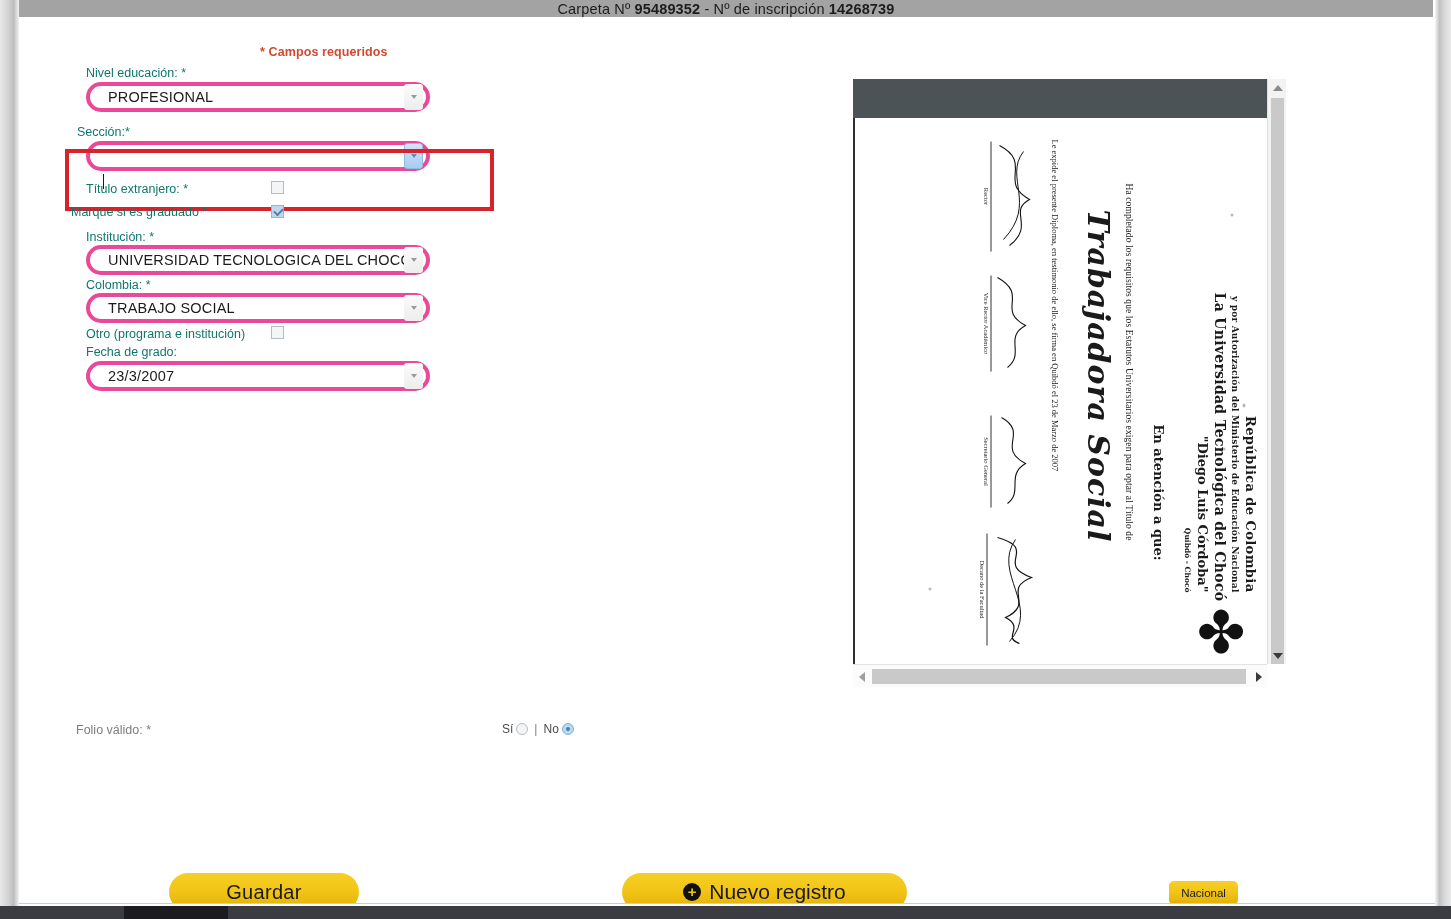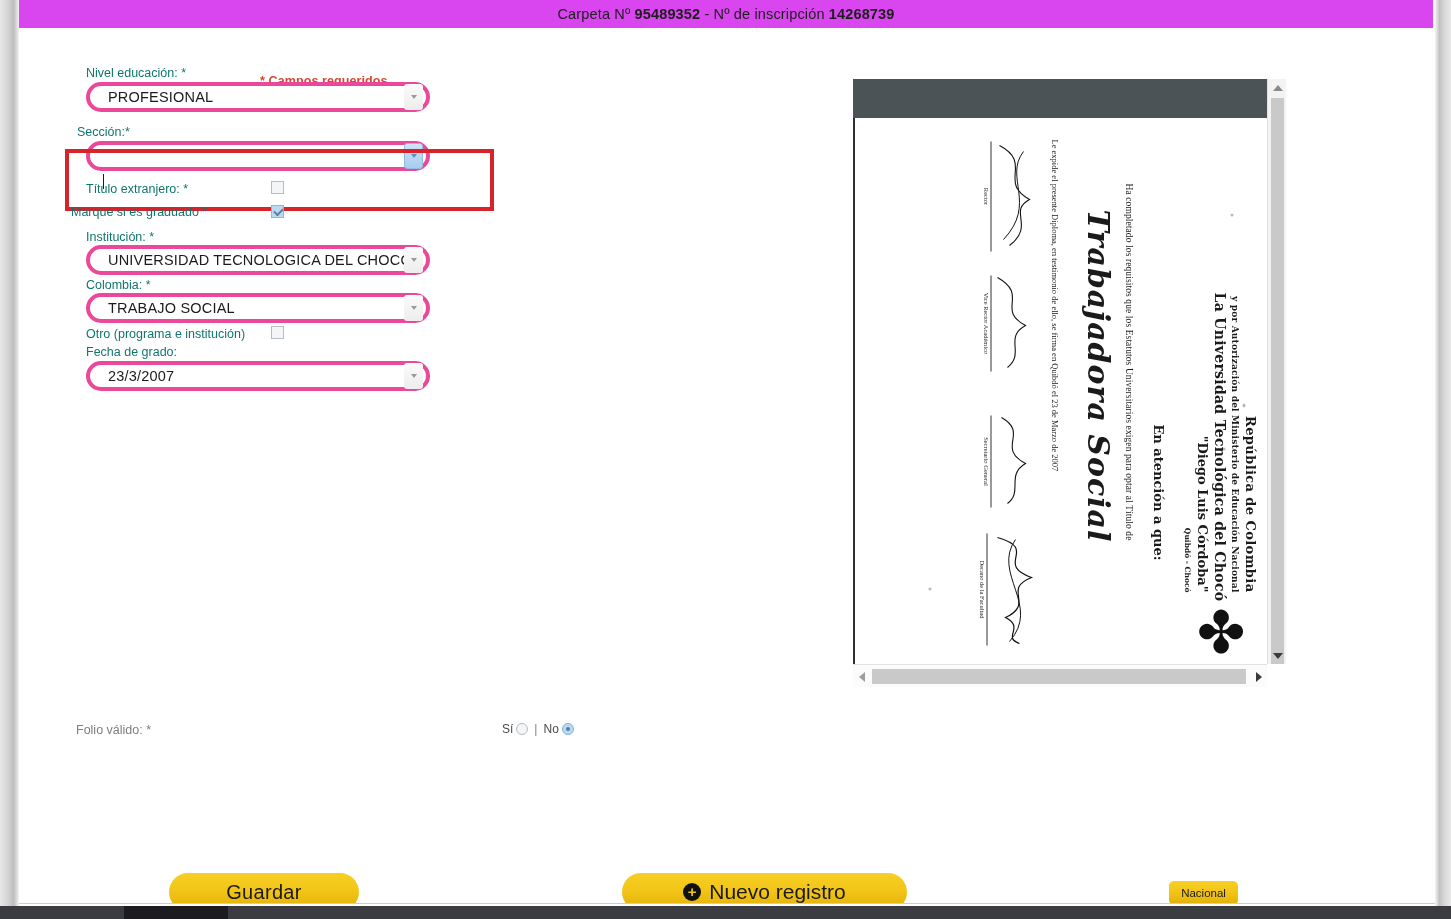--- a/index.html
+++ b/index.html
@@ -34,41 +34,40 @@
   .bottom-taskbar .tb-seg {
     position: absolute; top: 0; height: 13px; background: #3b3b42;
   }
   .bottom-line {
     position: absolute; left: 19px; bottom: 13px; width: 1416px; height: 3px;
     background: #fefefe; border-top: 1px solid #cdcdcd;
   }
 
   
   .header-bar {
-    position: absolute; left: 19px; top: 0; width: 1414px; height: 28px;
-    background: #d946ef;
+    position: absolute; left: 19px; top: 0; width: 1414px; height: 17px;
+    background: #a3a3a3;
     display: flex; align-items: center; justify-content: center;
   }
   .header-title {
     font-size: 14.5px; color: #1d1d1d; letter-spacing: .15px;
   }
   .header-title b { font-weight: bold; }
 
   
   .canvas {
     position: absolute; left: 19px; top: 28px; width: 1414px; height: 878px;
     background: #ffffff;
   }
 
   
   .req-note {
     position: absolute; left: 241px; top: 17px;
     font-size: 12.5px; color: #d14a33; font-weight: bold;
     letter-spacing: .1px;
-    margin-top: 29px;
   }
 
   
   .form-area { position: absolute; left: 0; top: 0; width: 520px; }
 
   .field-label {
     position: absolute;
     font-size: 12.5px; color: #0f766e; white-space: nowrap;
   }
 

